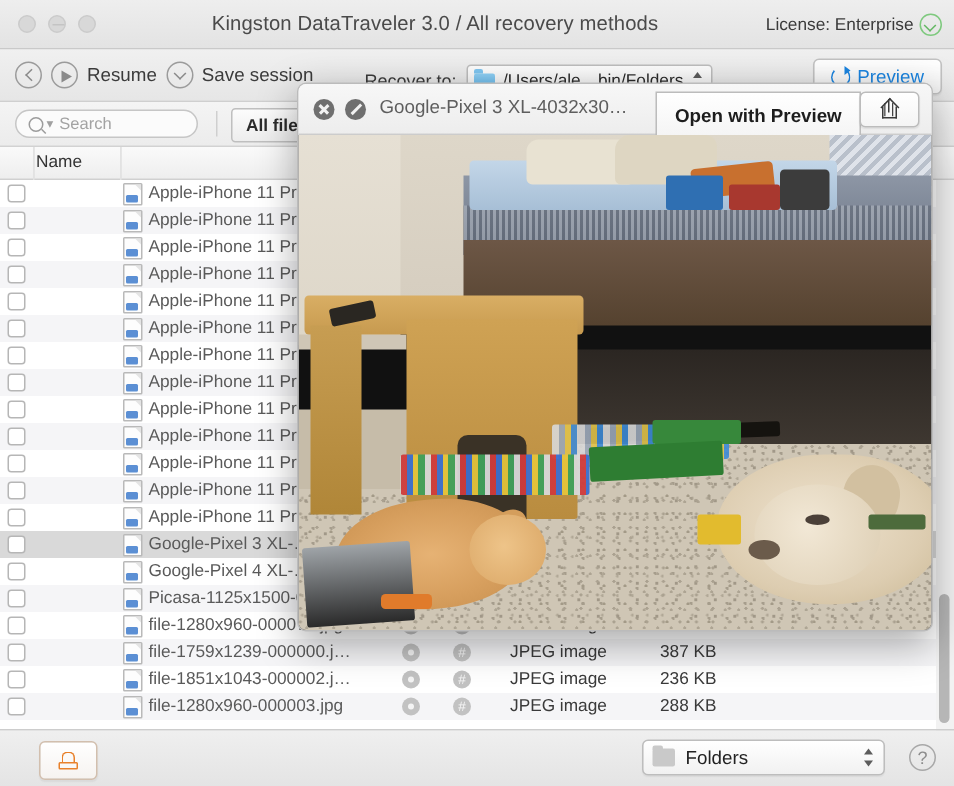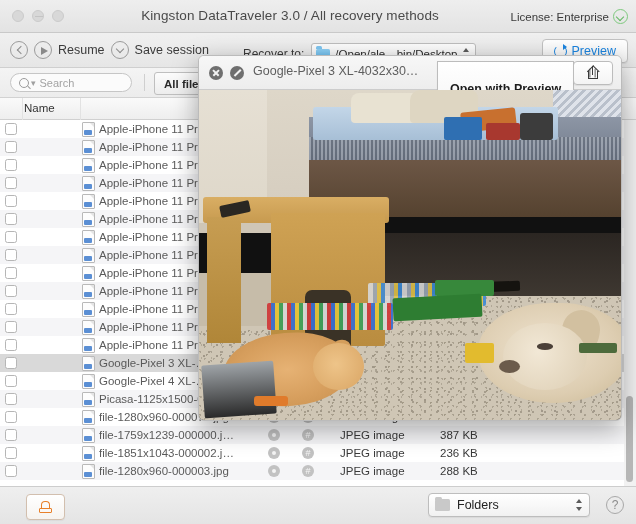--- a/index.html
+++ b/index.html
@@ -172,21 +172,21 @@
   .ql-close,.ql-no{position:absolute;top:10px;width:14px;height:14px;border-radius:50%;background:#6f6f6f;}
   .ql-close{left:10px;}
   .ql-close:before,.ql-close:after{content:"";position:absolute;left:3px;top:6.3px;width:8px;height:1.6px;background:#f2f2f2;}
   .ql-close:before{transform:rotate(45deg);}
   .ql-close:after{transform:rotate(-45deg);}
   .ql-no{left:31px;}
   .ql-no:after{content:"";position:absolute;left:2.6px;top:6.3px;width:8.8px;height:1.6px;background:#f2f2f2;transform:rotate(-45deg);}
   .ql-title{position:absolute;left:54px;top:8px;font-size:12.5px;color:#5e5e5e;white-space:nowrap;}
   .ql-open{
     position:absolute;left:238px;top:5px;height:22px;display:flex;align-items:center;
-    padding:16px 12px;border:1px solid #bcbcbc;border-radius:0;
+    padding:4px 12px;border:1px solid #bcbcbc;border-radius:0;
     background:linear-gradient(180deg,#ffffff,#f4f4f4);box-shadow:0 1px 1px rgba(0,0,0,.07);
     font-size:12.5px;color:#1d1d1d;font-weight:600;
   }
   .ql-share{
     position:absolute;right:8px;top:5px;width:38px;height:22px;
     border:1px solid #bcbcbc;border-radius:4px;
     background:linear-gradient(180deg,#ffffff,#f4f4f4);box-shadow:0 1px 1px rgba(0,0,0,.07);
   }
   .share-ic{position:absolute;left:13px;top:4px;width:12px;height:13px;}
   .share-ic:before{content:"";position:absolute;left:1px;top:5px;width:10px;height:8px;border:1.3px solid #3a3a3a;border-top:none;box-sizing:border-box;}
@@ -285,21 +285,21 @@
       <span class="circ-btn back"></span>
       <span class="circ-btn play"></span>
       <span class="tb-lbl">Resume</span>
       <span class="circ-btn down"></span>
       <span class="tb-lbl">Save session</span>
     </div>
     <div class="tb-mid">
       <span class="lab">Recover to:</span>
       <span class="path-pop">
         <span class="folder-ic"></span>
-        <span class="path-txt">/Open/ale…bin/Desktop</span>
+        <span class="path-txt">/Users/ale…bin/Folders</span>
         <span class="stepper"></span>
       </span>
     </div>
     <div class="recover-btn">
       <span class="refresh-ic"></span>
       <span class="lbl">Preview</span>
     </div>
   </div>
 
   <div class="filterbar">

